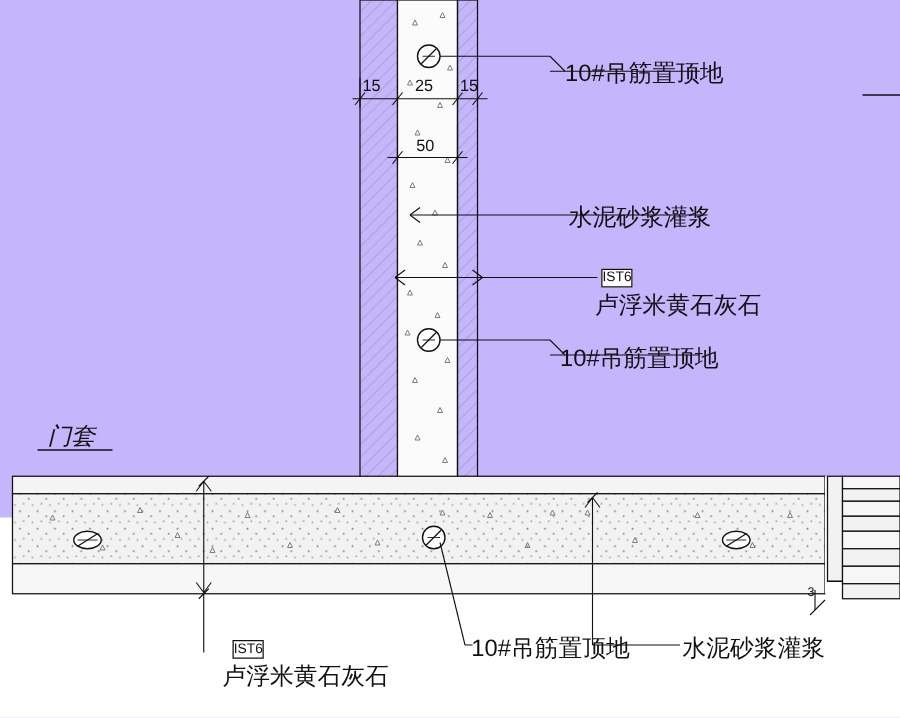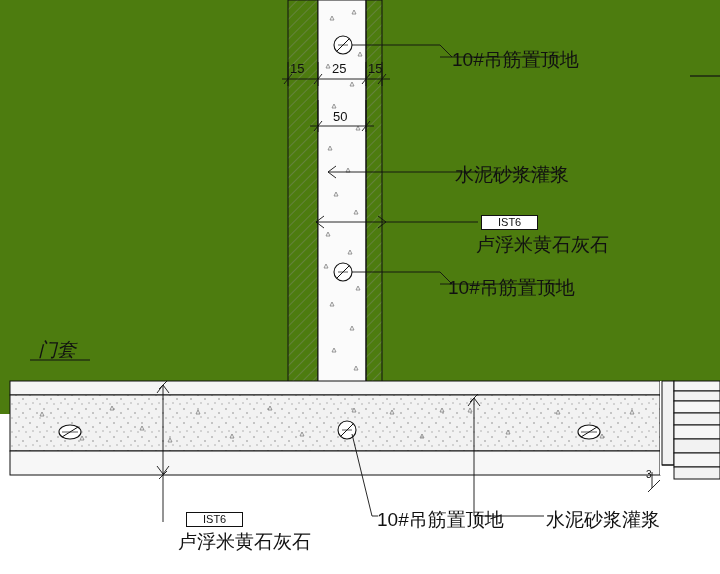--- a/index.html
+++ b/index.html
@@ -10,21 +10,21 @@
   body {
     width: 720px;
     height: 574px;
     font-family: "Liberation Sans", sans-serif;
     overflow: hidden;
   }
   #stage {
     position: relative;
     width: 720px;
     height: 414px;
-    background: #4d7c0f;
+    background: #c4b5fd;
   }
   #drawing {
     position: absolute;
     left: 0;
     top: 0;
   }
   .lbl {
     position: absolute;
     font-family: "Liberation Sans", sans-serif;
     color: #111111;
@@ -33,21 +33,21 @@
   }
   .lbl-cn {
     font-size: 19px;
     letter-spacing: 0px;
   }
   .lbl-dim {
     font-size: 13px;
   }
   .lbl-code {
     font-size: 11px;
-    padding: 1px 16px;
+    padding: 1px 0;
     border: 1px solid #111111;
     background: #ffffff;
   }
   .lbl-small {
     font-size: 10px;
   }
 </style>
 </head>
 <body>
 

